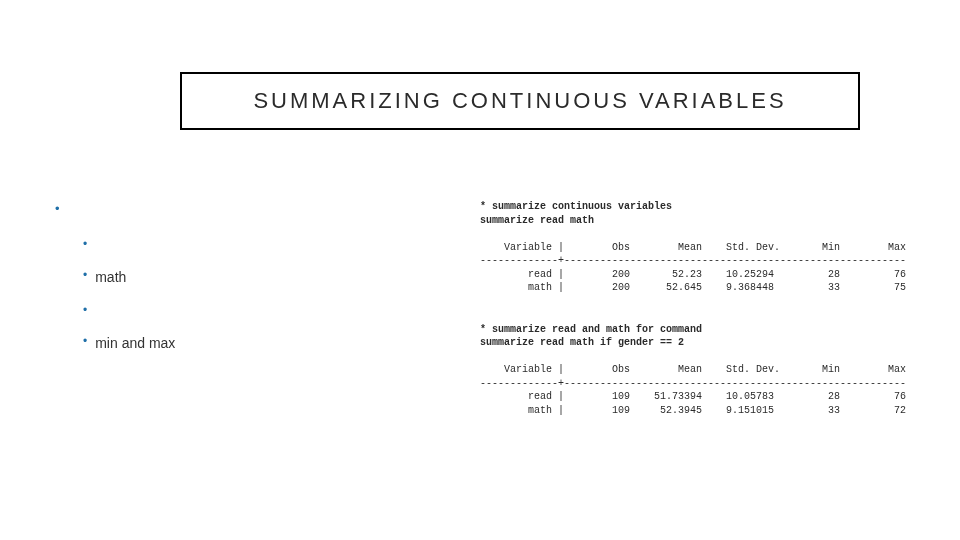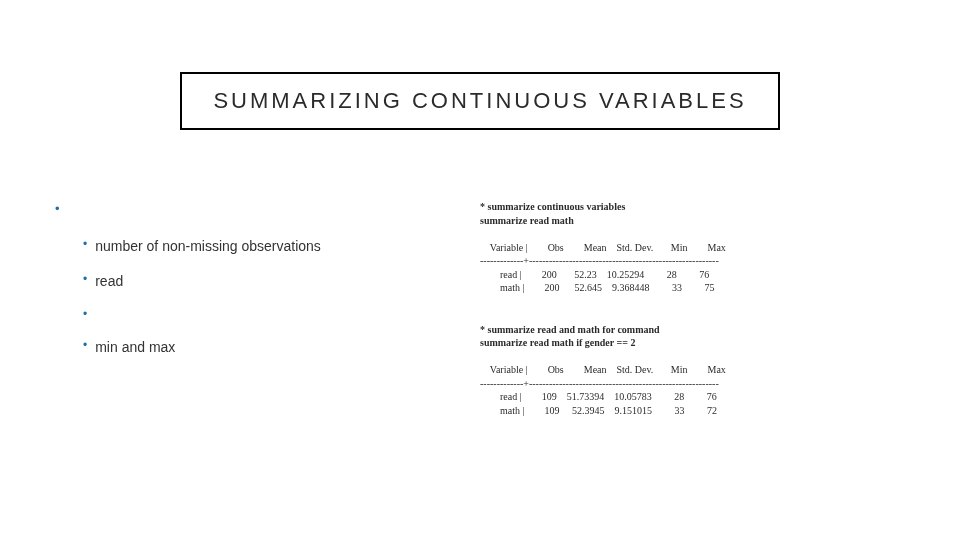--- a/index.html
+++ b/index.html
@@ -9,21 +9,21 @@
     background: #ffffff;
     font-family: Arial, Helvetica, sans-serif;
     color: #333333;
     position: relative;
     overflow: hidden;
   }
   .title-box {
     position: absolute;
     left: 180px;
     top: 72px;
-    width: 600px;
+    width: 680px;
     border: 2px solid #000000;
     padding: 14px 2px;
     text-align: center;
     letter-spacing: 3px;
     font-size: 22px;
     font-weight: 400;
     color: #2b2b2b;
   }
   .content {
     position: absolute;
@@ -36,21 +36,21 @@
     width: 470px;
     padding-left: 55px;
     padding-right: 20px;
     font-size: 14px;
     line-height: 1.5;
   }
   .right-col {
     width: 490px;
     padding-left: 10px;
     padding-right: 30px;
-    font-family: Liberation Serif, serif;
+    font-family: Liberation Mono, monospace;
     font-size: 10px;
     line-height: 1.35;
     color: #2b2b2b;
   }
   .bullet-top {
     display: flex;
     align-items: flex-start;
     margin-bottom: 18px;
   }
   .bullet-top .dot {
@@ -83,25 +83,24 @@
 </div>
 
 <div class="content">
 
   <div class="left-col">
     <div class="bullet-top">
       <span class="dot">•</span>
     </div>
     <div class="bullet-sub">
       <span class="dot">•</span>
-      <span>number of non-missing observations</span>
     </div>
     <div class="bullet-sub">
       <span class="dot">•</span>
-      <span>read</span>
+      <span>math</span>
     </div>
     <div class="bullet-sub">
       <span class="dot">•</span>
     </div>
     <div class="bullet-sub">
       <span class="dot">•</span>
       <span>min and max</span>
     </div>
   </div>
 

